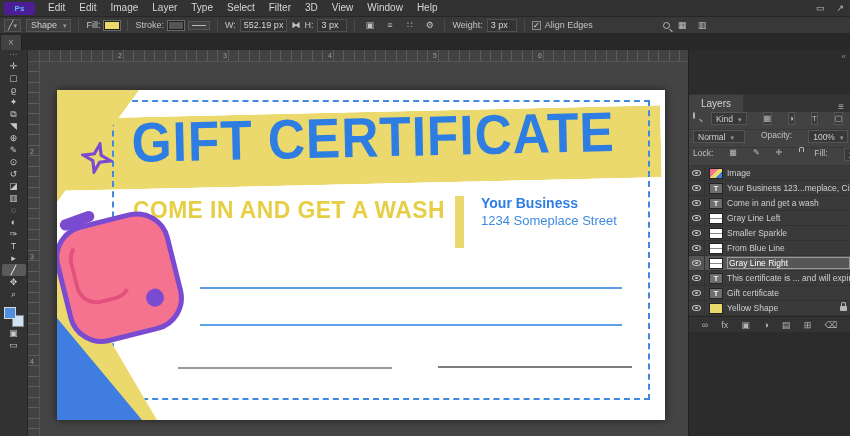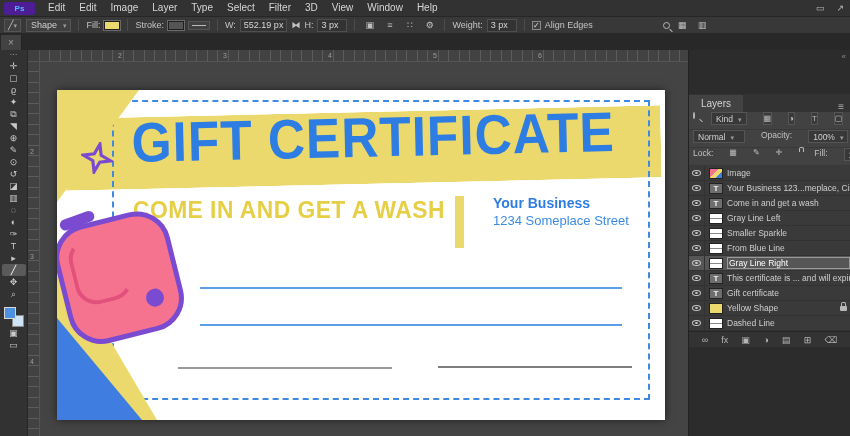--- a/index.html
+++ b/index.html
@@ -79,21 +79,21 @@
   .blob{position:absolute;left:-2px;top:116px;width:135px;height:150px;transform:rotate(-14deg);z-index:6}
   .blob-body{position:absolute;left:6px;top:10px;width:118px;height:122px;border-radius:34px;
     background:#f5738f;border:5px solid #7a4bd0}
   .blob-inner{position:absolute;left:20px;top:24px;width:58px;height:68px;border-radius:22px;
     border:4px solid #e2507c;border-right-color:transparent;border-top-color:transparent}
   .blob-wheel{position:absolute;left:86px;top:90px;width:18px;height:18px;border-radius:50%;background:#7a4bd0}
   .blob-pill{position:absolute;left:20px;top:0;width:36px;height:11px;border-radius:6px;background:#7a4bd0;transform:rotate(-6deg)}
   .cert-sub{position:absolute;left:76px;top:106px;font-size:24px;font-weight:bold;color:#e6cf45;
     letter-spacing:.5px;white-space:nowrap;transform:scaleX(.95);transform-origin:left top;z-index:3}
   .ybar{position:absolute;left:398px;top:106px;width:9px;height:52px;background:#ecd96e;z-index:3}
-  .bizblock{position:absolute;left:436px;top:105px;z-index:3}
+  .bizblock{position:absolute;left:424px;top:105px;z-index:3}
   .bizname{font-size:14px;font-weight:bold;color:#2e7de2;line-height:17px}
   .bizline{font-size:13px;color:#3d8be0;line-height:17px}
   .bline{position:absolute;height:2px;background:#5b9fe8;z-index:3}
   .bline1{left:143px;top:197px;width:422px}
   .bline2{left:143px;top:234px;width:422px}
   .gline{position:absolute;height:2px;z-index:3}
   .glineL{left:121px;top:277px;width:214px;background:#9a9a9a}
   .glineR{left:381px;top:276px;width:194px;background:#7e7e7e}
   .disclaimer{position:absolute;left:50px;right:8px;top:298px;text-align:center;font-size:8px;
     color:#3d8be0;white-space:nowrap;z-index:3}
@@ -401,27 +401,20 @@
         <span class="lname">Gift certificate</span>
       </div>
       <div class="lrow">
         <span class="eyec">
             <i class="eye"></i>
           </span>
         <span class="thumb t-yellow"></span>
         <span class="lname">Yellow Shape</span>
         <span class="badge lockg"></span>
       </div>
-      <div class="lrow">
-        <span class="eyec">
-            <i class="eye"></i>
-          </span>
-        <span class="thumb t-shape"></span>
-        <span class="lname">Dashed Line</span>
-      </div>
     </div>
 
     <div class="rp-bottom">
       <span>∞</span>
       <span>fx</span>
       <span>▣</span>
       <span>◑</span>
       <span>▤</span>
       <span>⊞</span>
       <span>⌫</span>

